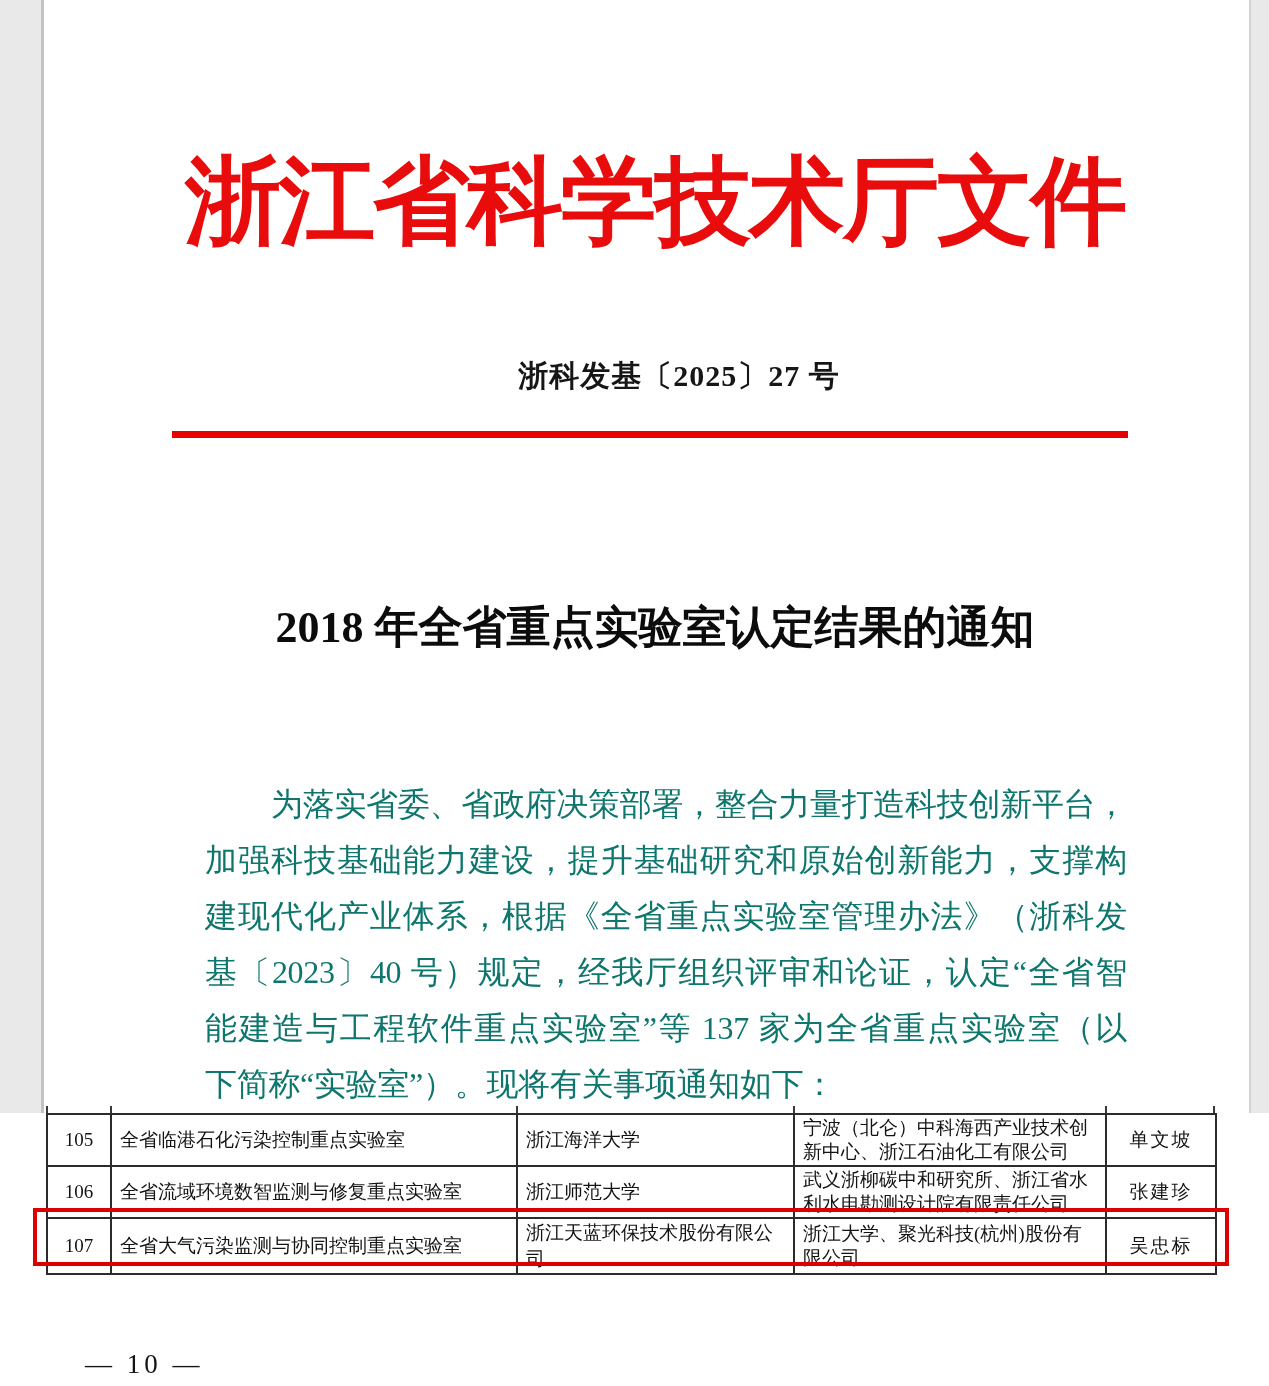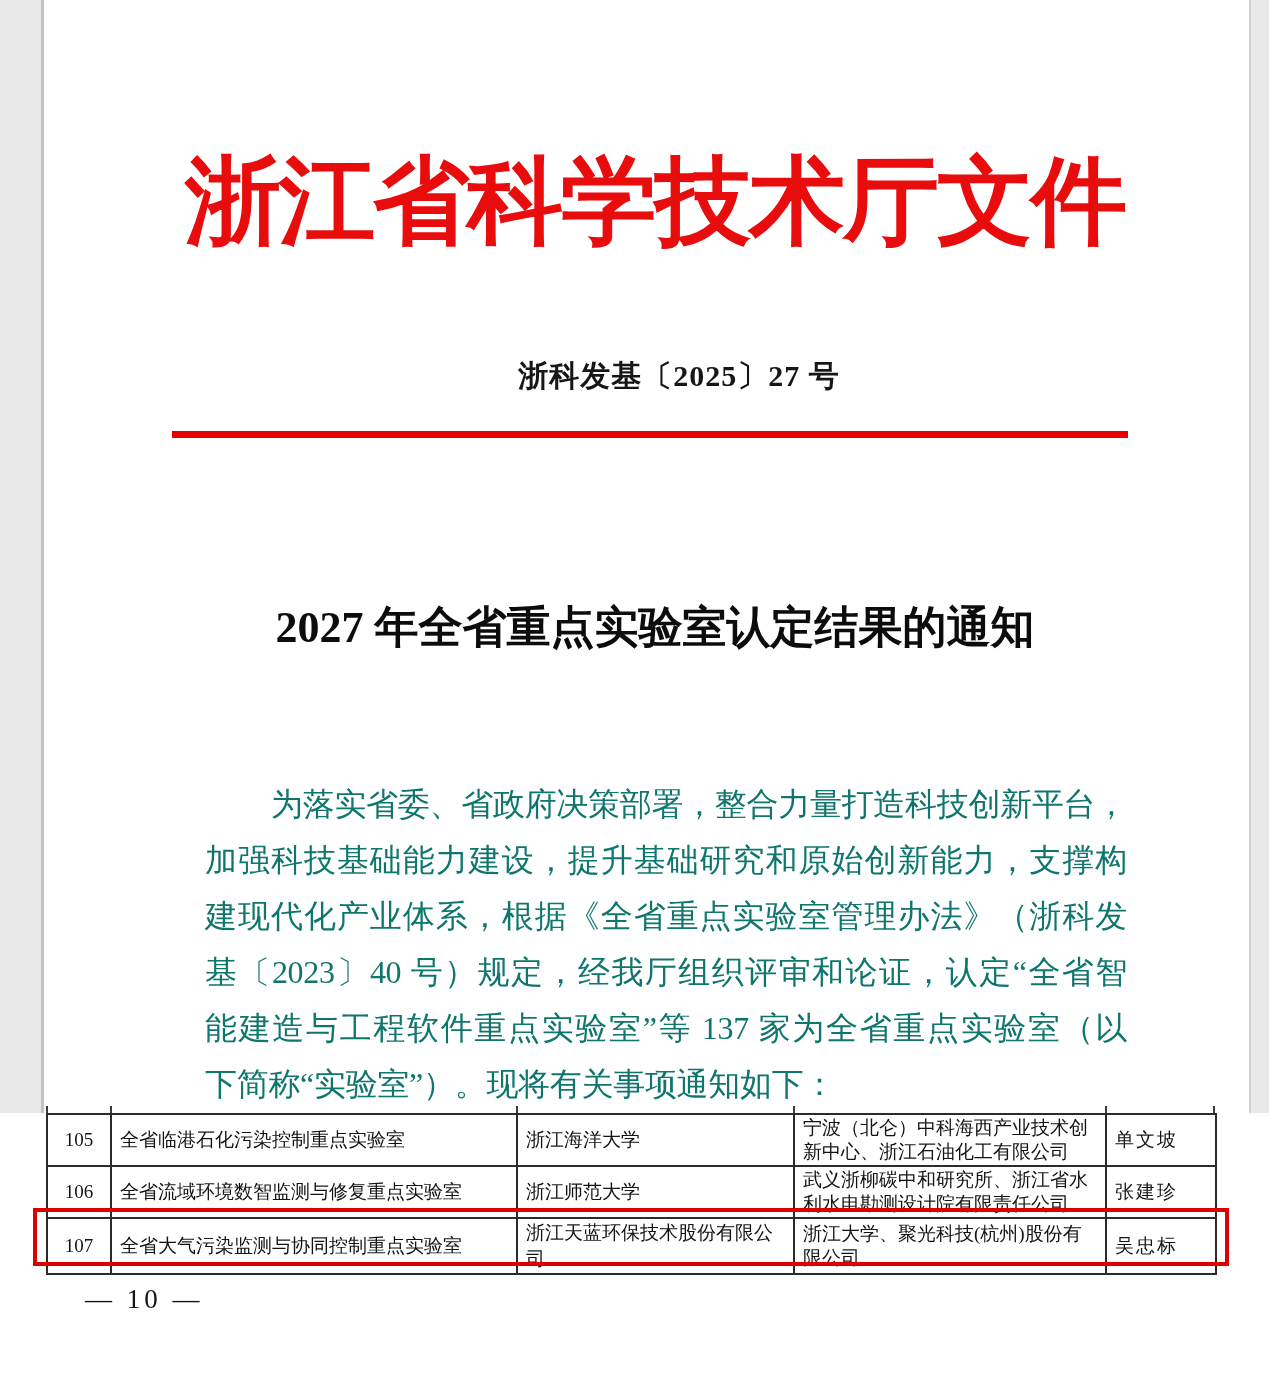--- a/index.html
+++ b/index.html
@@ -48,48 +48,48 @@
     font-family:"Liberation Serif","DejaVu Serif",serif;
   }
   table.labs td{
     border:2px solid #2b2b2b;font-size:19px;color:#131313;
     padding:1px 8px;vertical-align:middle;overflow:hidden;
   }
   td.c-no{text-align:center;font-size:20px;padding:0;}
   td.c-lab{padding-left:12px;}
   td.c-inst{padding-left:10px;}
   td.c-partners{font-size:19px;line-height:24px;padding:2px 8px;}
-  td.c-director{text-align:left;font-size:20px;letter-spacing:2px;}
+  td.c-director{text-align:center;font-size:20px;letter-spacing:2px;}
   tr.r1{height:52px;} tr.r2{height:48px;margin-top:28px;} tr.r3{height:50px;} tr.r4{height:49px;}
 
   .highlight-box{
     position:absolute;left:33px;top:1208px;width:1188px;height:50px;
     border:4px solid #dd0000;background:transparent;z-index:5;
   }
 
   .page-number{
-    position:absolute;left:85px;top:1284px;font-size:27px;color:#141414;
+    position:absolute;left:85px;top:1349px;font-size:27px;color:#141414;
     letter-spacing:4px;white-space:nowrap;
   }
 </style>
 </head>
 <body>
 
 <div class="canvas">
 
   <div class="margin-strip margin-left"></div>
   <div class="margin-strip margin-right"></div>
 
   <div class="agency-header">浙江省科学技术厅文件</div>
 
   <div class="doc-number">浙科发基〔2025〕27 号</div>
 
   <div class="red-rule"></div>
 
-  <div class="doc-title line2">2027 年全省重点实验室认定结果的通知</div>
+  <div class="doc-title line2">2018 年全省重点实验室认定结果的通知</div>
 
 
   <div class="body-para">
     <div class="body-line first">为落实省委、省政府决策部署，整合力量打造科技创新平台，</div>
     <div class="body-line">加强科技基础能力建设，提升基础研究和原始创新能力，支撑构</div>
     <div class="body-line">建现代化产业体系，根据《全省重点实验室管理办法》（浙科发</div>
     <div class="body-line">基〔2023〕40 号）规定，经我厅组织评审和论证，认定“全省智</div>
     <div class="body-line">能建造与工程软件重点实验室”等 137 家为全省重点实验室（以</div>
     <div class="body-line last">下简称“实验室”）。现将有关事项通知如下：</div>
   </div>

